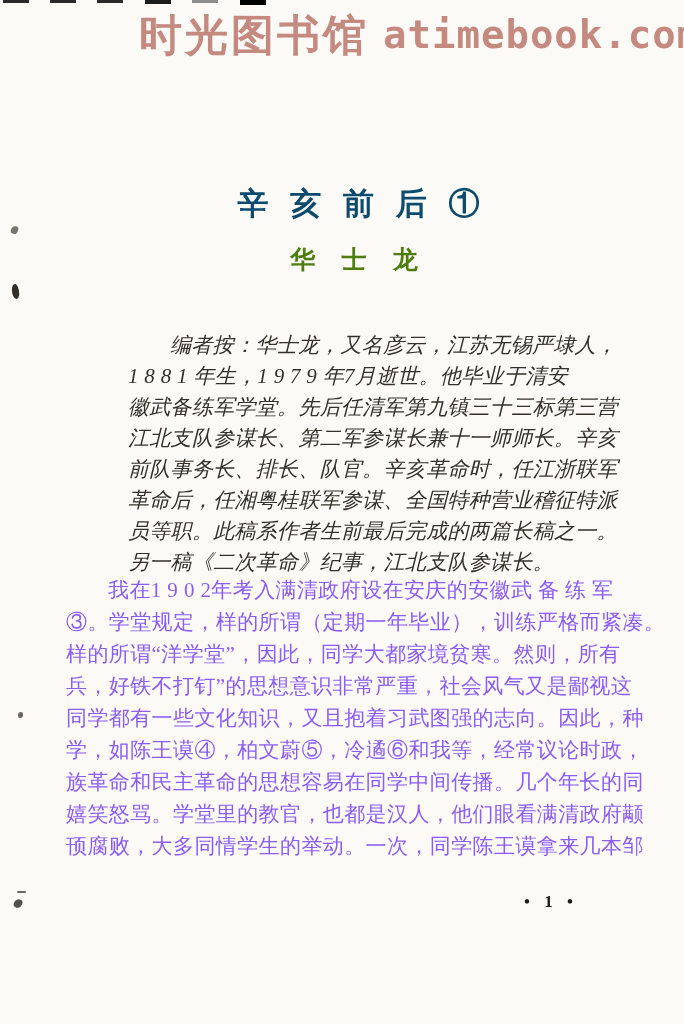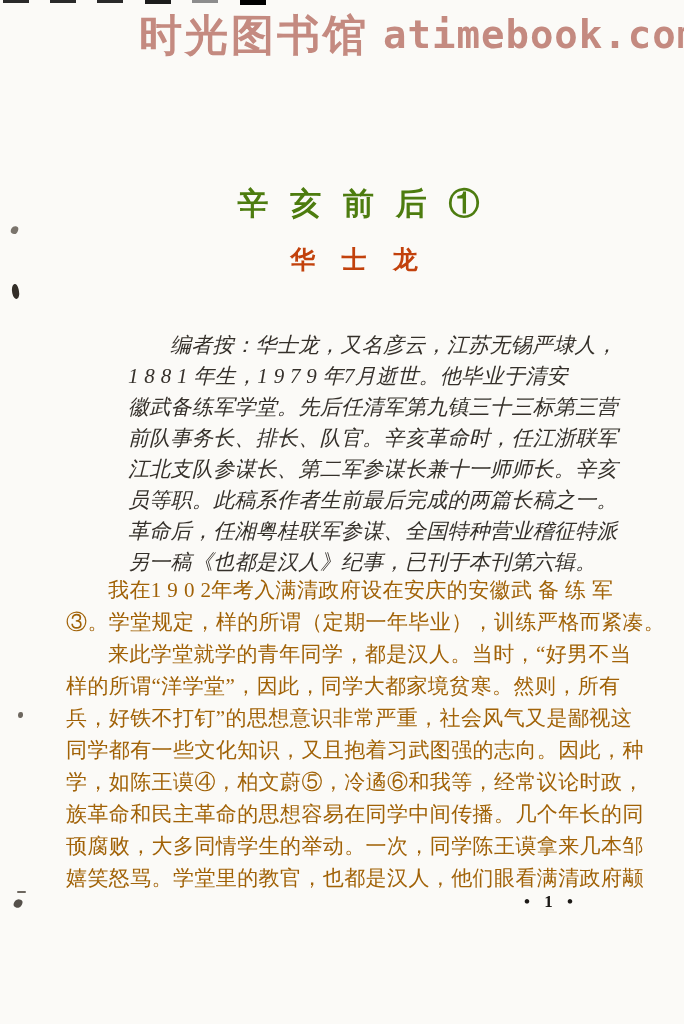--- a/index.html
+++ b/index.html
@@ -62,34 +62,34 @@
     top: 183px;
     left: 0;
     width: 100%;
     margin: 0;
     padding-left: 40px;
     box-sizing: border-box;
     text-align: center;
     font-size: 31px;
     font-weight: bold;
     letter-spacing: 7px;
-    color: #4d7c0f;
+    color: #0c4a6e;
   }
   .author {
     position: absolute;
     top: 243px;
     left: 0;
     width: 100%;
     padding-left: 34px;
     box-sizing: border-box;
     text-align: center;
     font-size: 25px;
     font-weight: bold;
     letter-spacing: 10px;
-    color: #c2410c;
+    color: #4d7c0f;
   }
 
   
   .note {
     position: absolute;
     top: 330px;
     left: 128px;
     width: 454px;
     font-size: 21px;
     line-height: 31px;
@@ -102,21 +102,21 @@
 
   
   .body-text {
     position: absolute;
     top: 574px;
     left: 66px;
     width: 560px;
     font-size: 21px;
     line-height: 32px;
     letter-spacing: 0.4px;
-    color: #a16207;
+    color: #8b5cf6;
     font-weight: 500;
   }
   .body-text .line { white-space: nowrap; }
   .body-text .line.indent { padding-left: 42px; }
 
   
   .page-number {
     position: absolute;
     top: 892px;
     left: 516px;
@@ -158,38 +158,37 @@
     <span class="cn">时光图书馆</span><span class="en">atimebook.com</span>
   </div>
 
   <h1 class="title">辛 亥 前 后 ①</h1>
   <div class="author">华 士 龙</div>
 
   <div class="note">
     <div class="line indent">编者按：华士龙，又名彦云，江苏无锡严埭人，</div>
     <div class="line">1 8 8 1 年生，1 9 7 9 年7月逝世。他毕业于清安</div>
     <div class="line">徽武备练军学堂。先后任清军第九镇三十三标第三营</div>
+    <div class="line">江北支队参谋长、第二军参谋长兼十一师师长。辛亥</div>
     <div class="line">前队事务长、排长、队官。辛亥革命时，任江浙联军</div>
-    <div class="line">江北支队参谋长、第二军参谋长兼十一师师长。辛亥</div>
+    <div class="line">革命后，任湘粤桂联军参谋、全国特种营业稽征特派</div>
     <div class="line">员等职。此稿系作者生前最后完成的两篇长稿之一。</div>
-    <div class="line">革命后，任湘粤桂联军参谋、全国特种营业稽征特派</div>
-    <div class="line">另一稿《也都是汉人》纪事，已刊于本刊第六辑。</div>
+    <div class="line">另一稿《二次革命》纪事，江北支队参谋长。</div>
   </div>
 
   <div class="body-text">
     <div class="line indent">我在1 9 0 2年考入满清政府设在安庆的安徽武 备 练 军</div>
     <div class="line">③。学堂规定，样的所谓（定期一年毕业），训练严格而紧凑。</div>
-    <div class="line indent">来此学堂就学的青年同学，都是汉人。当时，“好男不当</div>
     <div class="line">样的所谓“洋学堂”，因此，同学大都家境贫寒。然则，所有</div>
     <div class="line">兵，好铁不打钉”的思想意识非常严重，社会风气又是鄙视这</div>
     <div class="line">同学都有一些文化知识，又且抱着习武图强的志向。因此，种</div>
     <div class="line">学，如陈王谟④，柏文蔚⑤，冷遹⑥和我等，经常议论时政，</div>
     <div class="line">族革命和民主革命的思想容易在同学中间传播。几个年长的同</div>
+    <div class="line">嬉笑怒骂。学堂里的教官，也都是汉人，他们眼看满清政府颟</div>
     <div class="line">顸腐败，大多同情学生的举动。一次，同学陈王谟拿来几本邹</div>
-    <div class="line">嬉笑怒骂。学堂里的教官，也都是汉人，他们眼看满清政府颟</div>
   </div>
 
   <div class="page-number">• 1 •</div>
 
   <span class="speck s1"></span>
   <span class="speck s2"></span>
   <span class="speck s3"></span>
   <span class="speck s4"></span>
   <span class="speck s5"></span>
 

